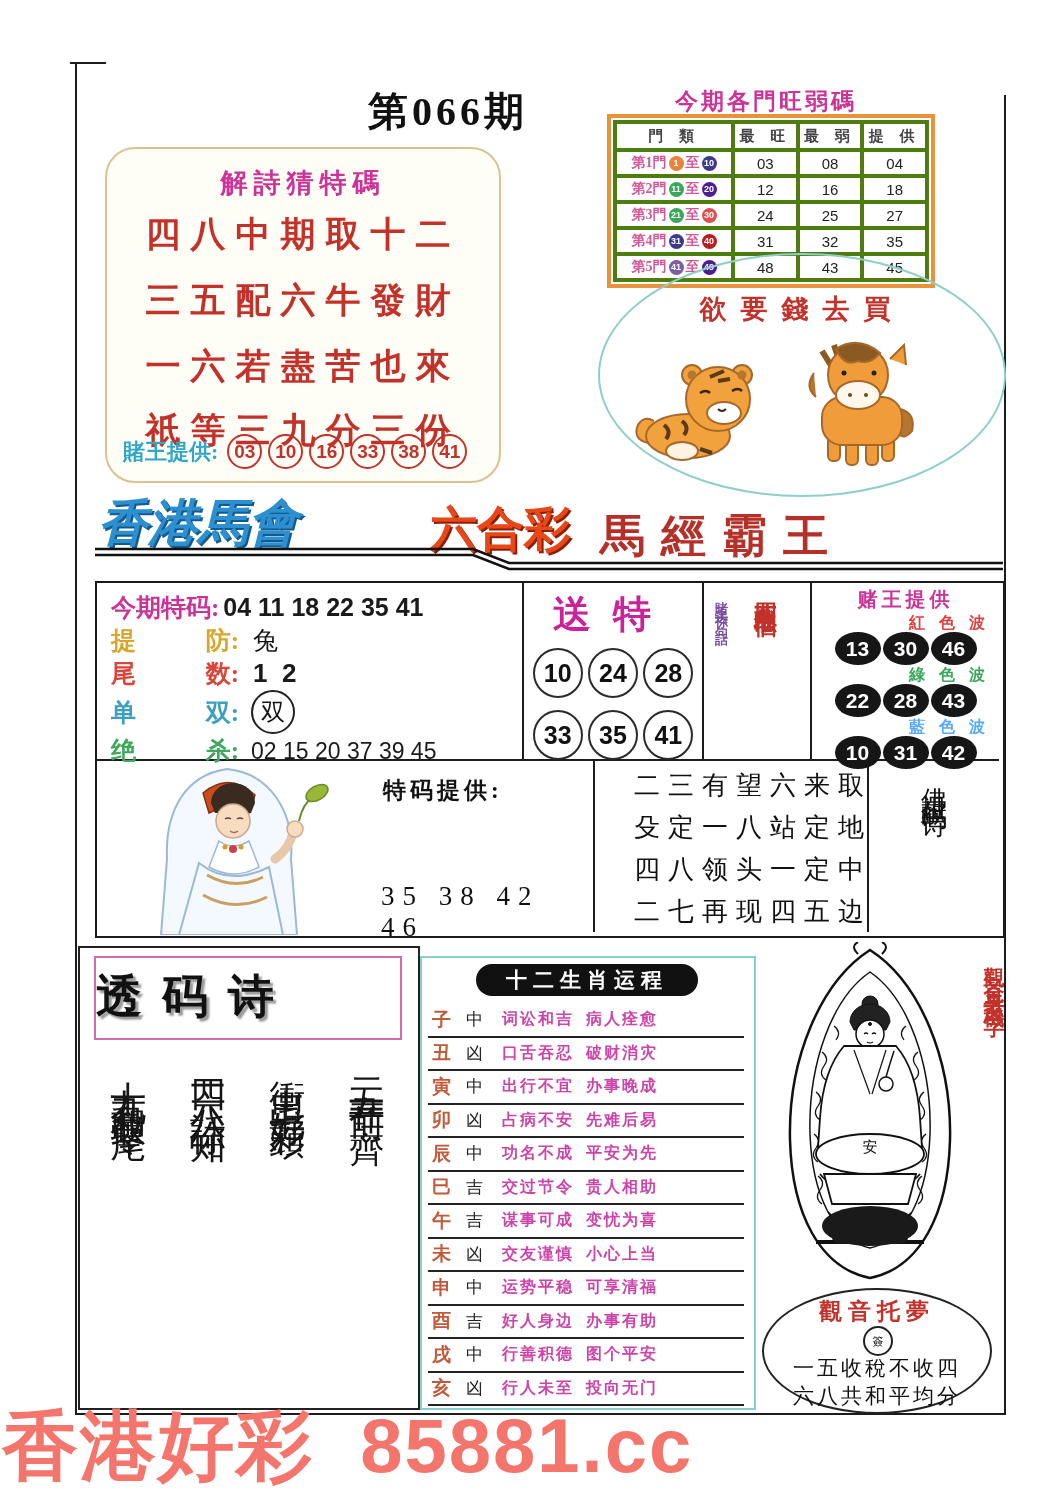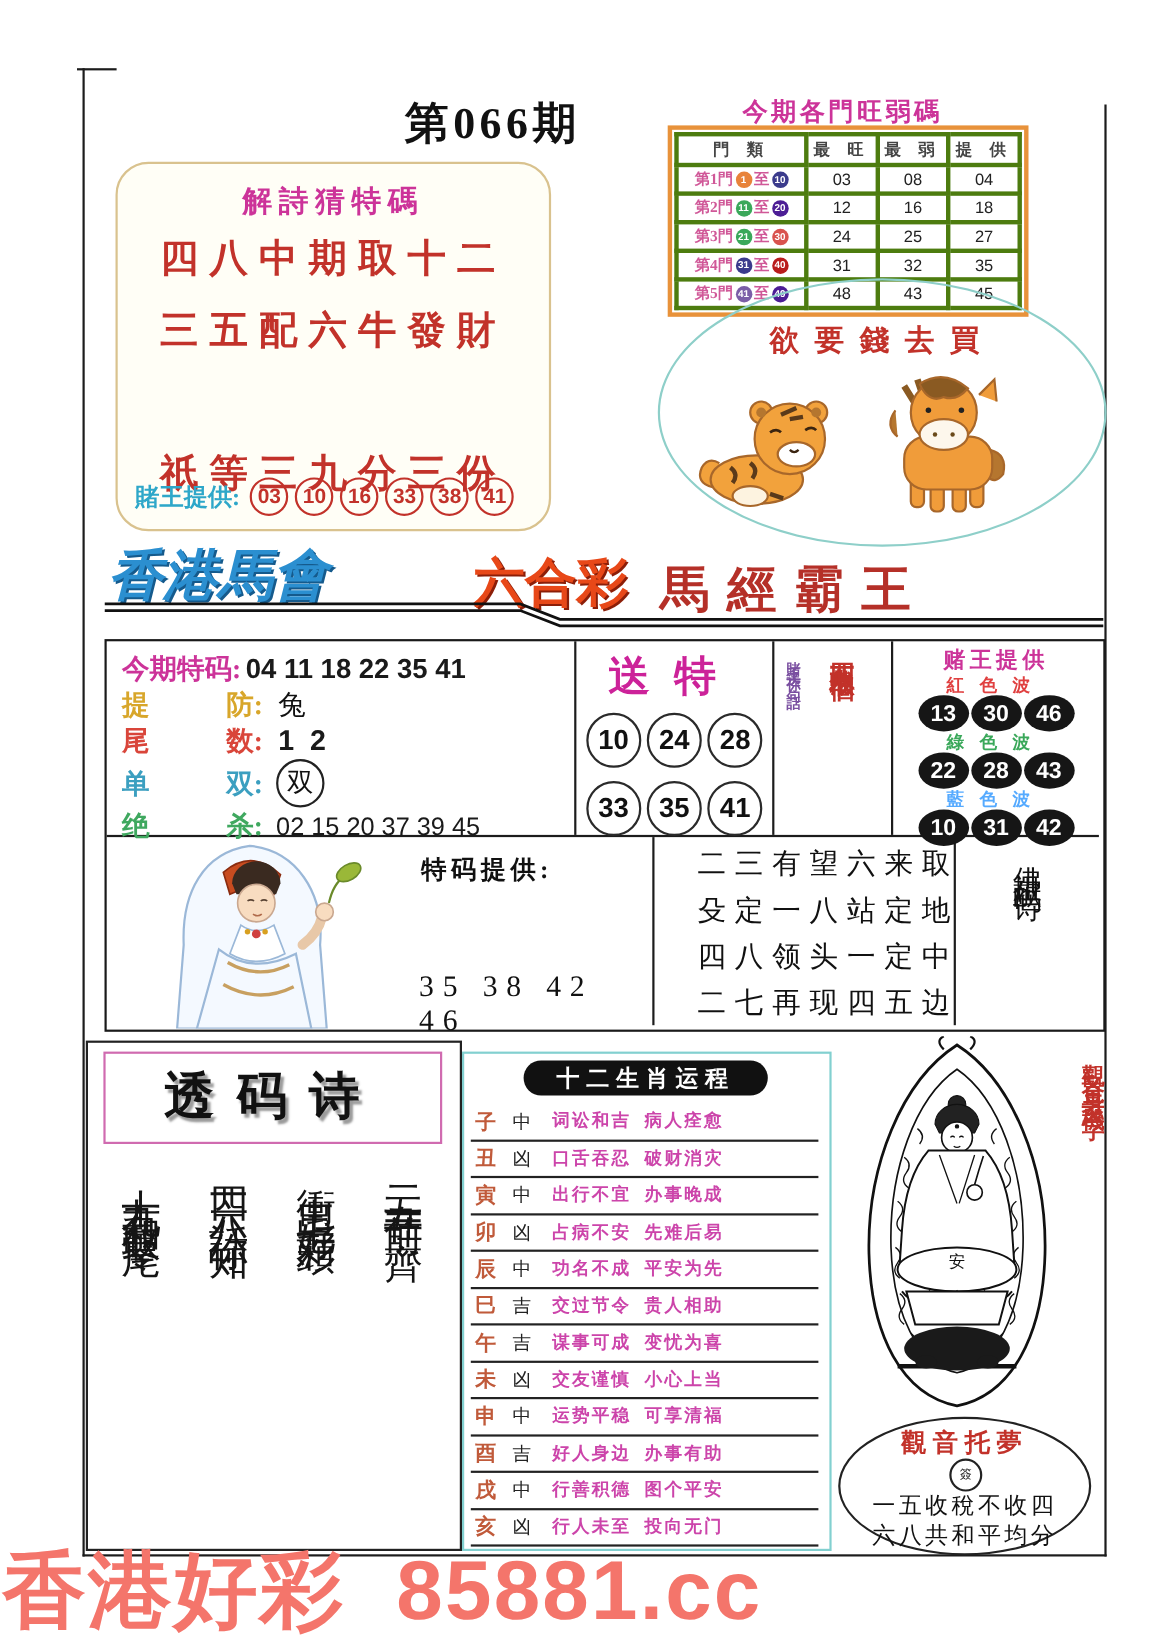--- a/index.html
+++ b/index.html
@@ -51,29 +51,29 @@
               border:2px solid #1a1a1a;}
   .cell{position:absolute;}
   .lbl{display:inline-flex;width:128px;justify-content:space-between;font-weight:bold;font-size:25px;}
   .lbl i{font-style:normal;}
   .val{font-family:"Liberation Sans",sans-serif;font-weight:bold;color:#1a1a1a;}
   .songte-title{color:#cc2299;font-weight:bold;font-size:38px;letter-spacing:22px;
                 text-align:center;margin-top:6px;}
   .bcirc{display:inline-block;width:46px;height:46px;border:2.5px solid #2a2a2a;border-radius:50%;
          font-size:25px;font-weight:bold;line-height:46px;text-align:center;
          font-family:"Liberation Sans",sans-serif;color:#111;}
-  .wave-lbl{font-weight:bold;font-size:16px;letter-spacing:14px;text-align:center;height:19px;}
+  .wave-lbl{font-weight:bold;font-size:16px;letter-spacing:14px;text-align:right;height:19px;}
   .wcirc{display:inline-block;width:46px;height:33px;border-radius:50%;background:#161616;
          color:#fff;font-weight:bold;font-size:21px;line-height:33px;text-align:center;
          font-family:"Liberation Sans",sans-serif;margin:0 1px;}
   .vtext{writing-mode:vertical-rl;text-orientation:upright;}
   
   .tm-box{position:absolute;left:78px;top:946px;width:338px;height:460px;border:2px solid #222;}
   .tm-title-box{position:absolute;left:14px;top:8px;width:304px;height:80px;border:2px solid #d06bb0;}
-  .tm-title{width:100%;text-align:center;font-size:46px;font-weight:bold;letter-spacing:20px;
+  .tm-title{width:100%;text-align:left;font-size:46px;font-weight:bold;letter-spacing:20px;
             line-height:78px;color:#111;text-shadow:3px 3px 2px #9a9a9a;}
   .tm-cols{position:absolute;left:8px;top:104px;width:318px;height:344px;display:flex;
            flex-direction:row-reverse;justify-content:space-around;}
   .tm-col{writing-mode:vertical-rl;text-orientation:upright;font-size:36px;color:#151515;
           letter-spacing:8px;}
   
   .zo-box{position:absolute;left:420px;top:956px;width:332px;height:450px;border:2px solid #82d0d0;}
   .zo-capsule{position:absolute;left:54px;top:6px;width:222px;height:32px;background:#111;
               border-radius:16px;color:#fff;font-weight:bold;font-size:21px;letter-spacing:6px;
               text-align:center;line-height:32px;}
@@ -105,20 +105,21 @@
   <div class="line" style="left:1004px;top:95px;width:2px;height:1320px;"></div>
   <div class="line" style="left:75px;top:1413px;width:931px;height:2px;"></div>
   <div class="line" style="left:70px;top:62px;width:36px;height:2px;"></div>
 
   <div class="abs" style="left:368px;top:84px;font-size:40px;font-weight:bold;letter-spacing:4px;">第066期</div>
 
   <div class="poem-box">
     <div class="poem-title">解詩猜特碼</div>
     <div class="poem-line" style="top:128px;">三五配六牛發財</div>
     <div class="poem-line" style="top:62px;">四八中期取十二</div>
+    <div class="poem-line" style="top:194px;">一六若盡苦也來</div>
     <div class="poem-line" style="top:258px;">祇等三九分三份</div>
     <div class="provider-row">
       <span class="provider-lbl">賭王提供:</span>
       <span class="rcirc">03</span>
       <span class="rcirc">10</span>
       <span class="rcirc">16</span>
       <span class="rcirc">33</span>
       <span class="rcirc">38</span>
       <span class="rcirc">41</span>
     </div>

